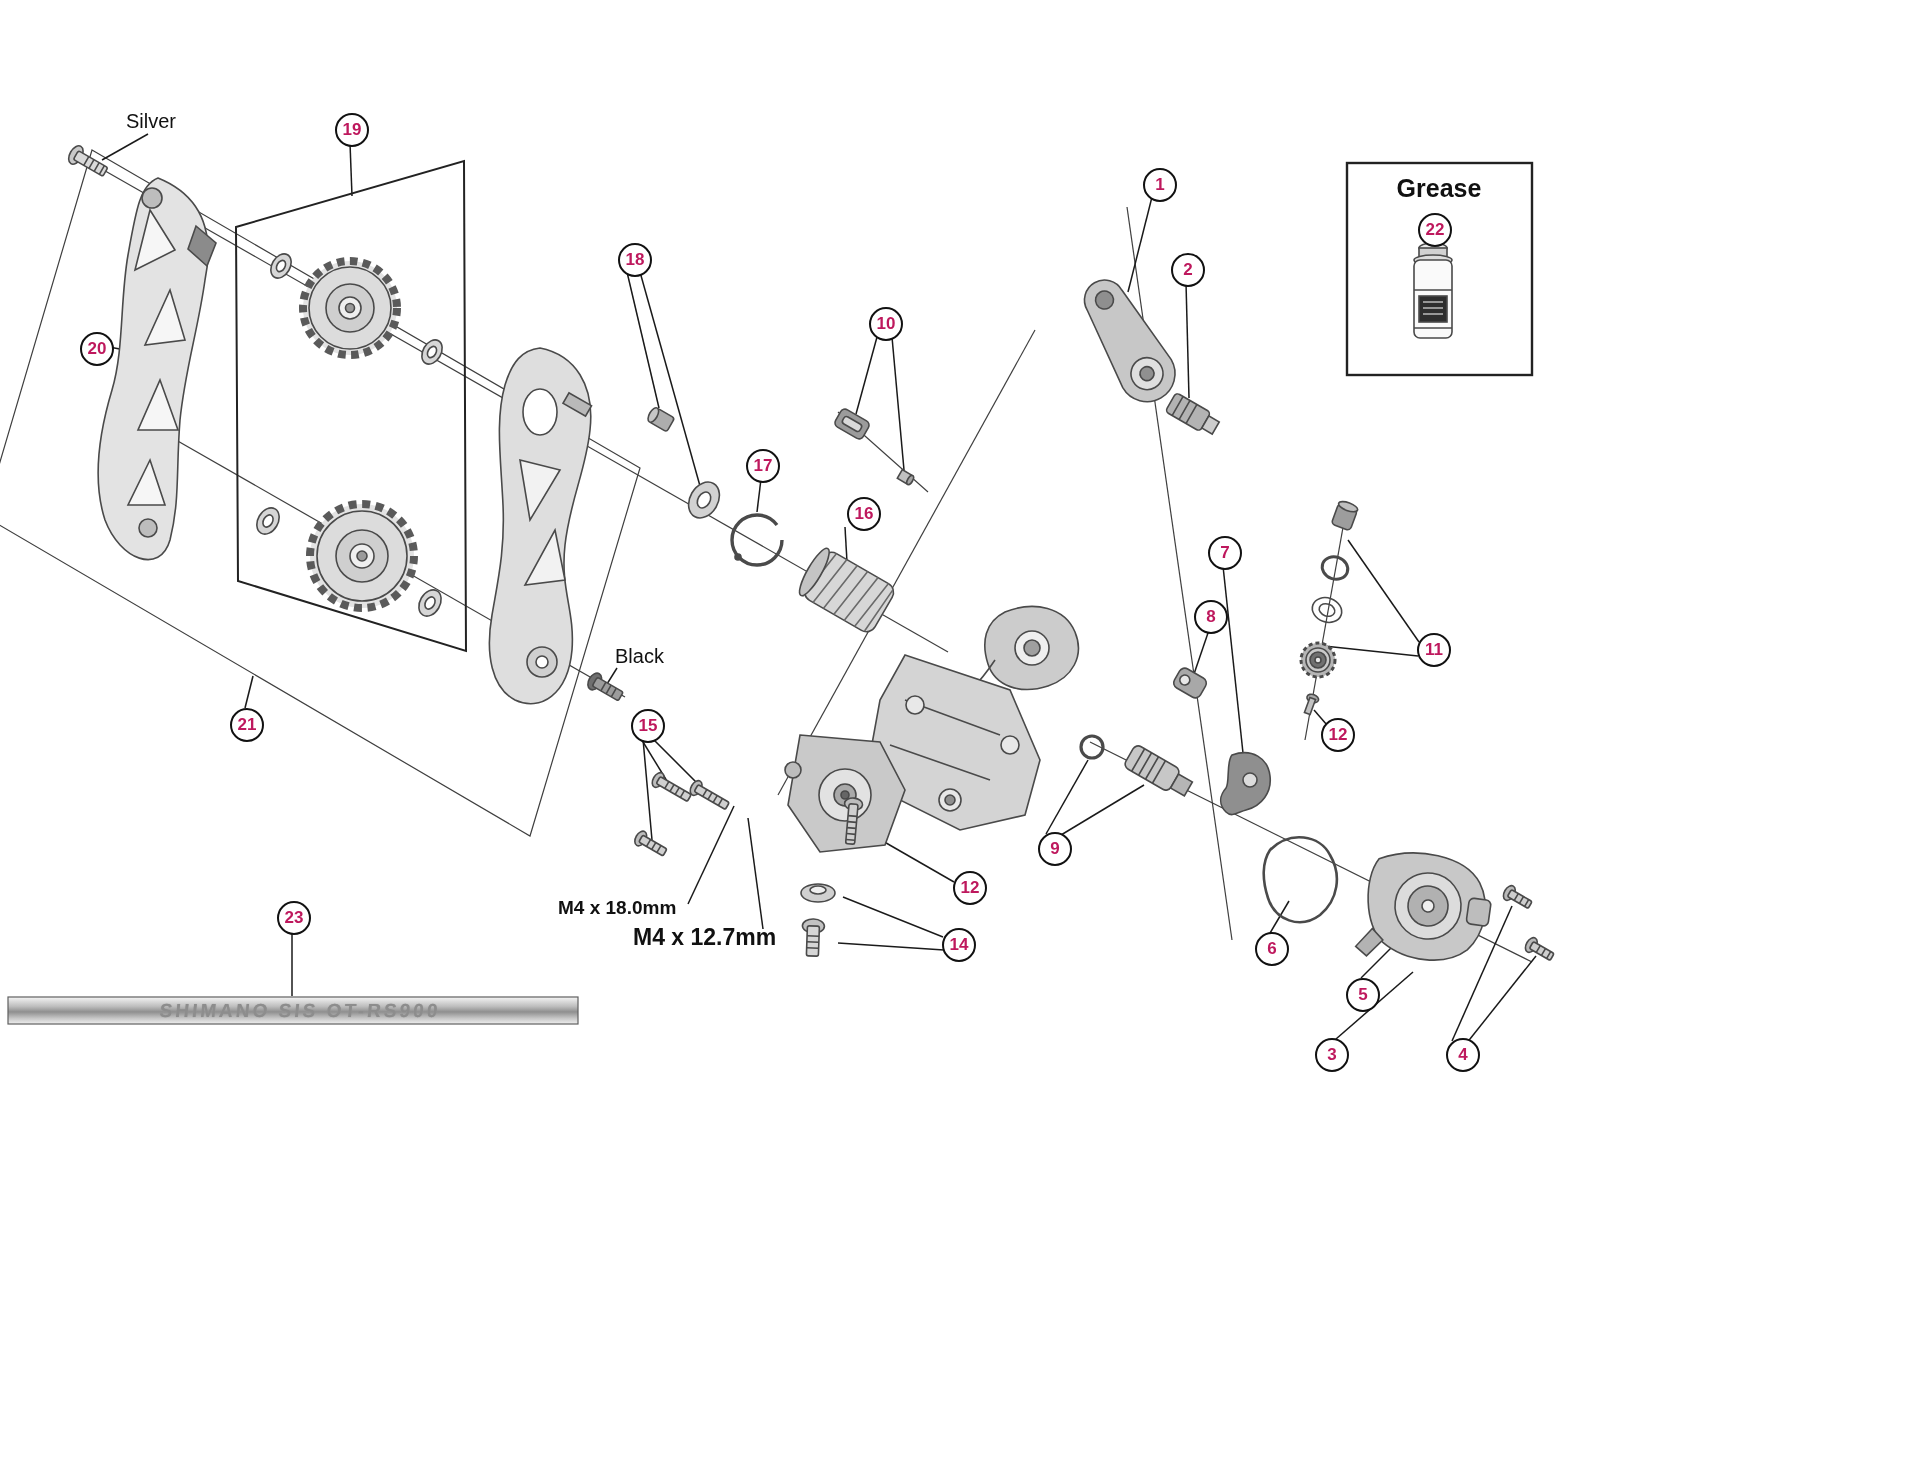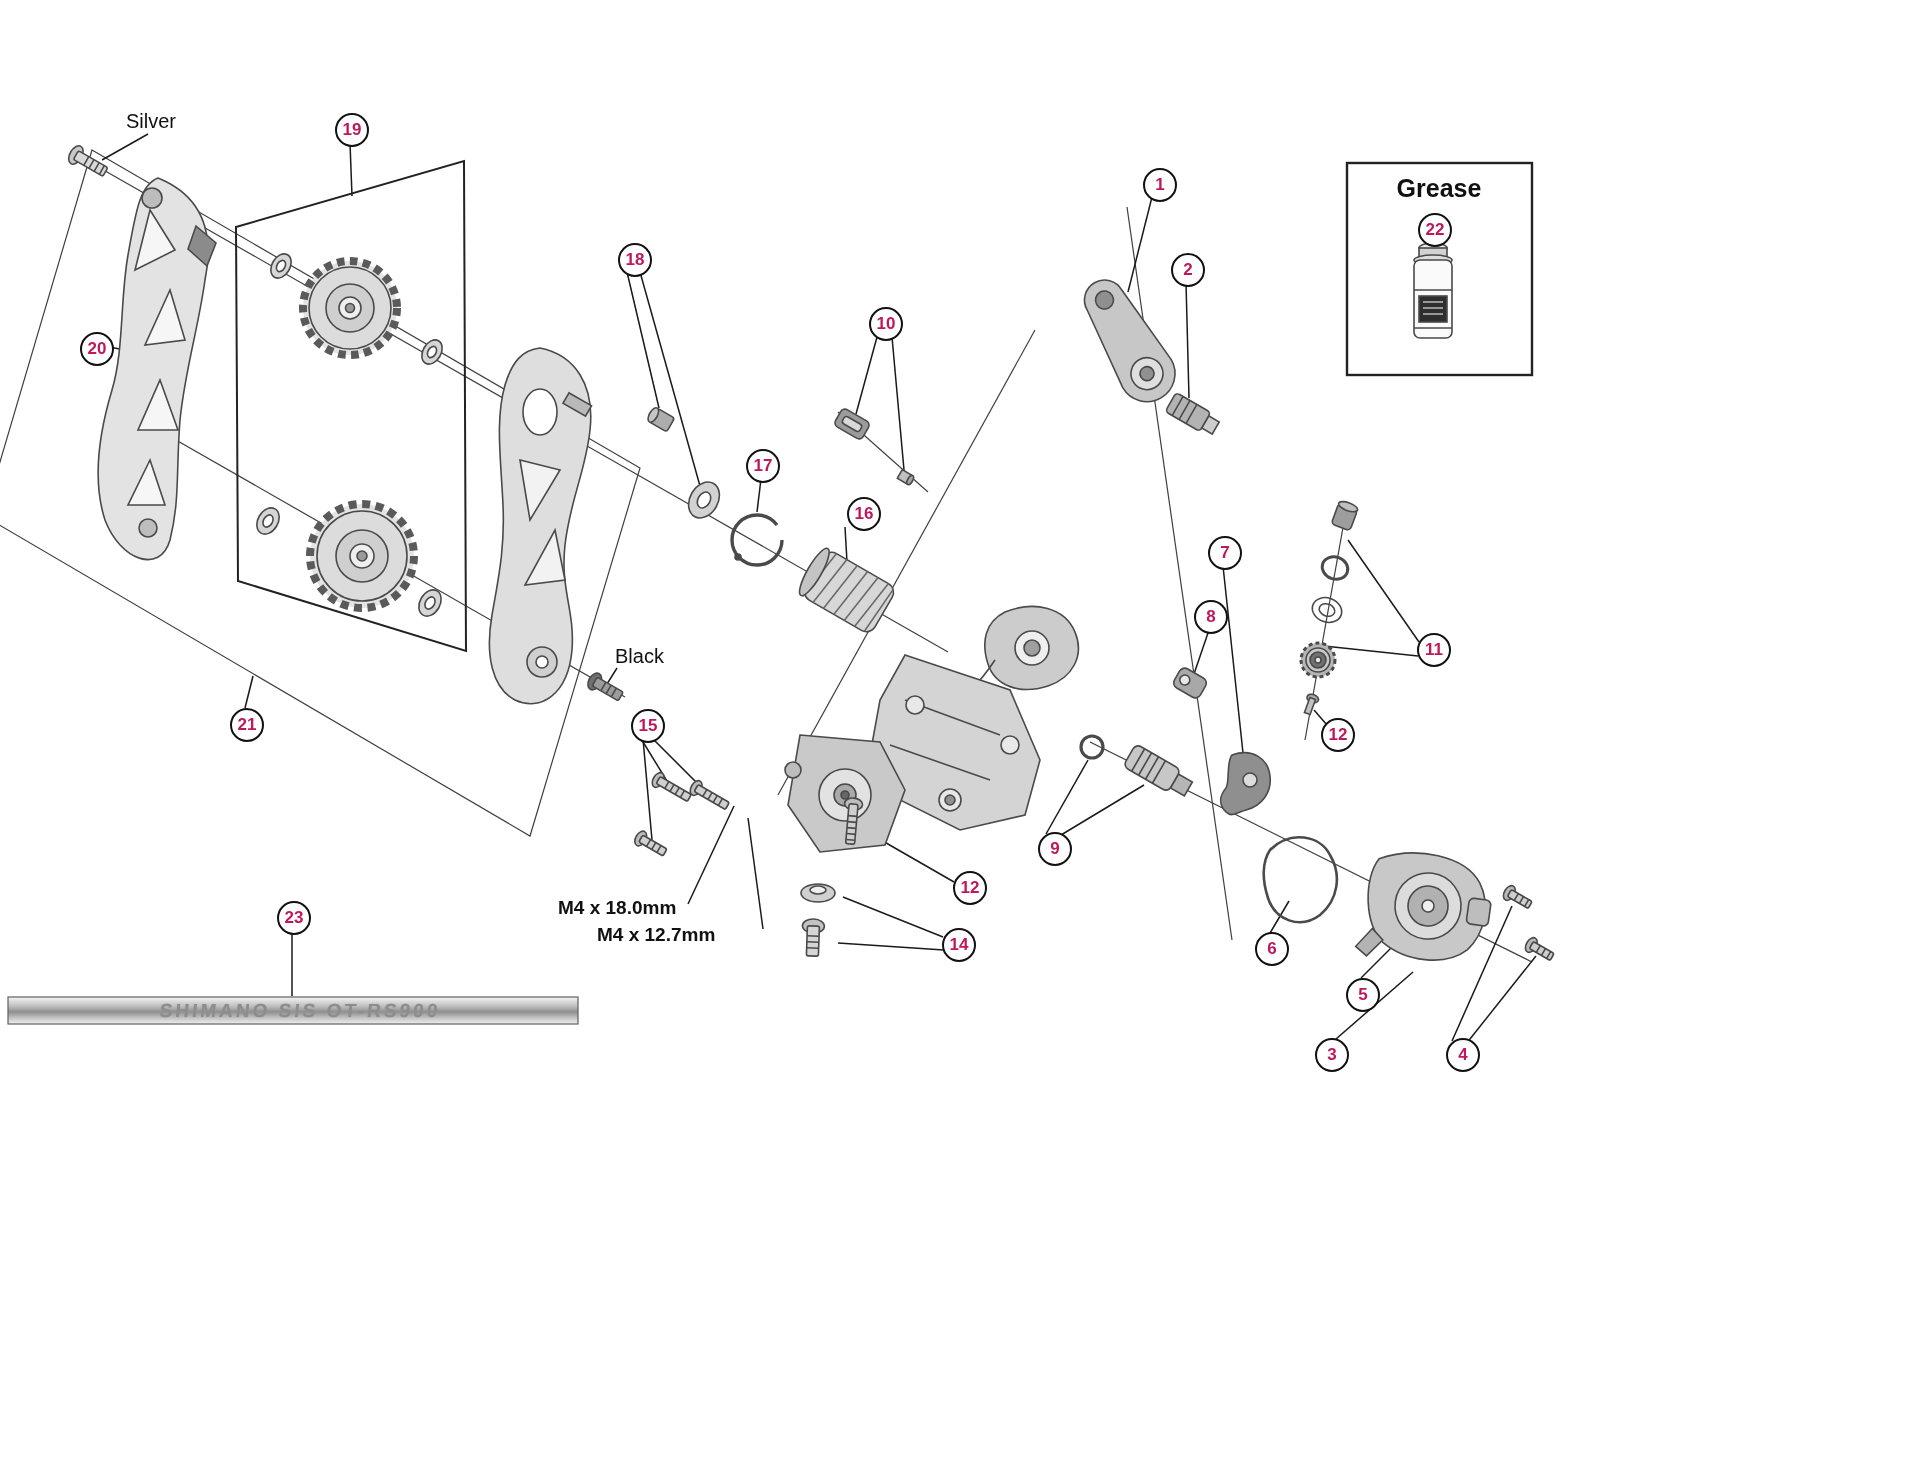--- a/index.html
+++ b/index.html
@@ -330,21 +330,21 @@
     </g>
 
     <rect x="8" y="997" width="570" height="27" fill="url(#cableGrad)" stroke="#5f5f5f" stroke-width="1.2"></rect>
   </g>
 </svg>
 
   <div class="lbl lbl-plain" style="left:126px;top:110px;">Silver</div>
   <div class="lbl lbl-plain" style="left:615px;top:645px;">Black</div>
   <div class="lbl grease-title" style="left:1439px;top:174px;">Grease</div>
   <div class="lbl" style="left:558px;top:897px;font-size:19px;">M4 x 18.0mm</div>
-  <div class="lbl" style="left:597px;top:924px;font-size:19px;">M4 x 12.7mm</div>
+  <div class="lbl" style="left:633px;top:924px;font-size:23px;">M4 x 12.7mm</div>
   <div class="cable-text" style="left:300px;top:1011px;">SHIMANO SIS OT-RS900</div>
 
   <div id="callout-layer">
       <div class="callout" style="left: 1158px; top: 183px;">1</div>
       <div class="callout" style="left: 1186px; top: 268px;">2</div>
       <div class="callout" style="left: 1330px; top: 1053px;">3</div>
       <div class="callout" style="left: 1461px; top: 1053px;">4</div>
       <div class="callout" style="left: 1361px; top: 993px;">5</div>
       <div class="callout" style="left: 1270px; top: 947px;">6</div>
       <div class="callout" style="left: 1223px; top: 551px;">7</div>

